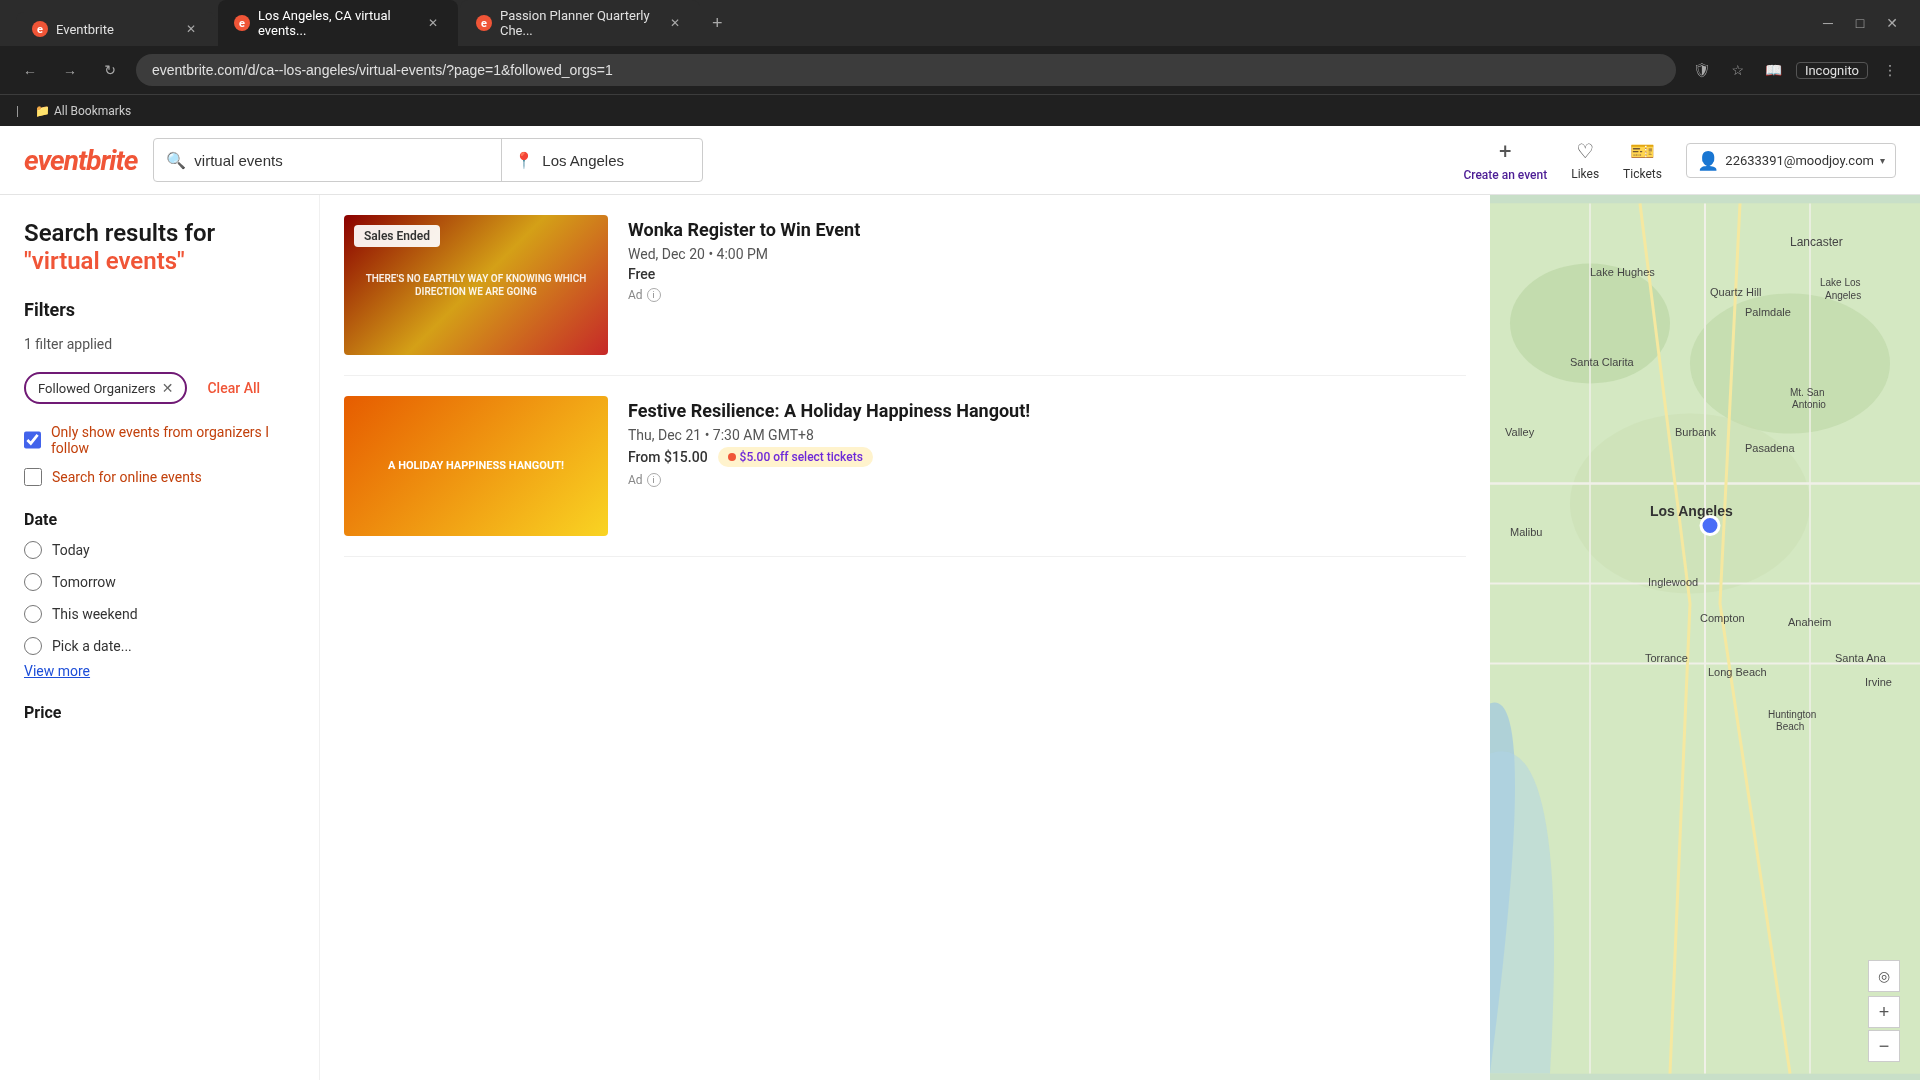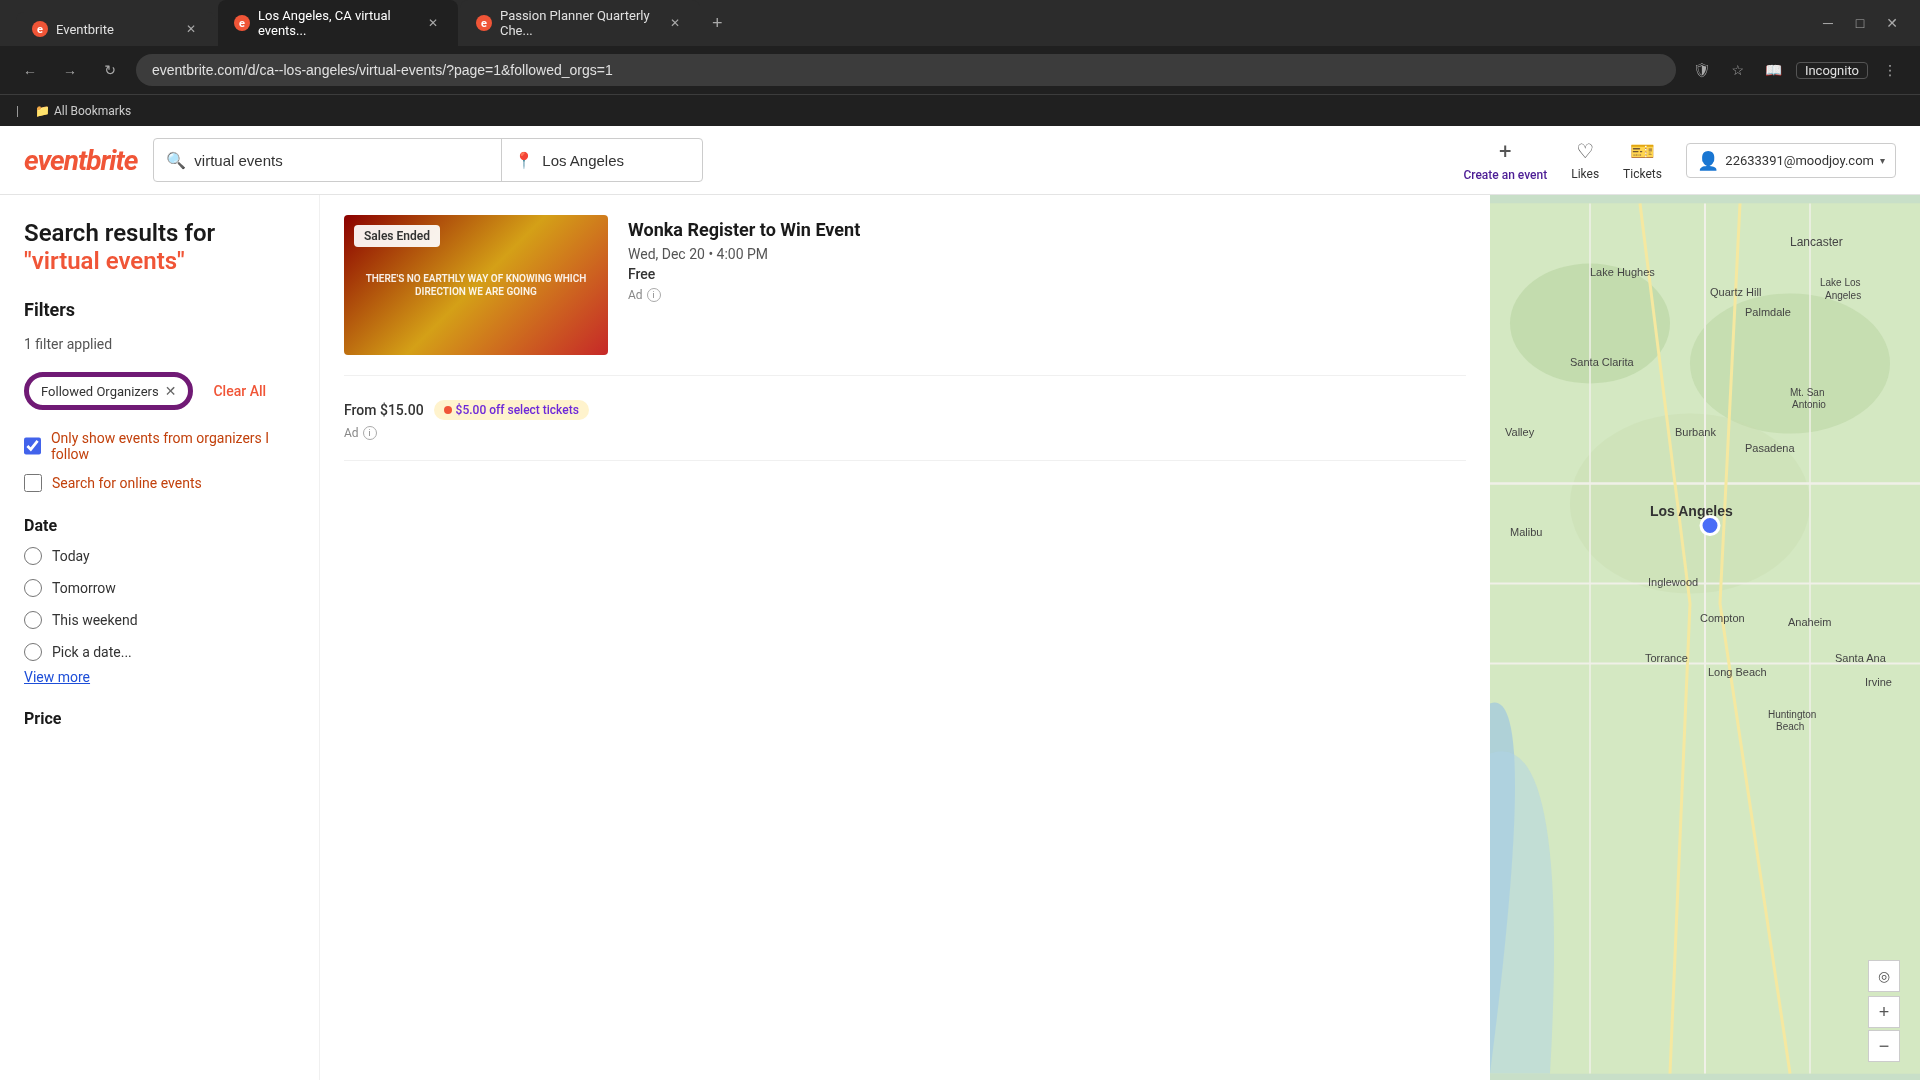--- a/index.html
+++ b/index.html
@@ -59,21 +59,21 @@
     
     .sidebar { width: 320px; flex-shrink: 0; padding: 24px 24px; border-right: 1px solid #f0f0f0; }
     .page-title { font-size: 24px; font-weight: 600; color: #1a1a1a; margin-bottom: 8px; }
     .search-term { color: #f05537; }
 
     .filters-section { margin-top: 24px; }
     .filters-title { font-size: 18px; font-weight: 700; color: #1a1a1a; margin-bottom: 16px; }
 
     .filter-chips { display: flex; align-items: center; gap: 20px; margin-bottom: 20px; flex-wrap: wrap; }
     .filter-count { font-size: 14px; color: #555; }
-    .filter-chip { display: flex; align-items: center; gap: 6px; padding: 6px 12px; border: 5px solid #701a75; border-radius: 20px; font-size: 13px; color: #333; cursor: pointer; }
+    .filter-chip { display: flex; align-items: center; gap: 6px; padding: 6px 12px; border: 2px solid #701a75; border-radius: 20px; font-size: 13px; color: #333; cursor: pointer; }
     .filter-chip-close { font-size: 14px; color: #666; cursor: pointer; }
     .clear-all { font-size: 14px; color: #f05537; cursor: pointer; font-weight: 500; text-decoration: none; }
 
     .checkbox-group { margin-bottom: 24px; }
     .checkbox-item { display: flex; align-items: center; gap: 10px; margin-bottom: 12px; cursor: pointer; }
     .checkbox-item input[type="checkbox"] { width: 18px; height: 18px; accent-color: #4263eb; cursor: pointer; }
     .checkbox-label { font-size: 14px; color: #c2410c; }
 
     .date-section { margin-bottom: 16px; }
     .section-title { font-size: 16px; font-weight: 700; color: #1a1a1a; margin-bottom: 12px; }
@@ -288,21 +288,28 @@
             <span>Free</span>
           </div>
           <div class="event-ad">
             <span>Ad</span>
             <span class="ad-info">i</span>
           </div>
         </div>
       </div>
 
       <div class="event-card">
+        <div class="event-image-wrapper">
+          <div class="event-image img-festive">
+            <span style="font-size:11px;color:white;font-weight:700;line-height:1.3;text-align:center">A HOLIDAY HAPPINESS HANGOUT!</span>
+          </div>
+        </div>
         <div class="event-details">
+          <div class="event-title">Festive Resilience: A Holiday Happiness Hangout!</div>
+          <div class="event-datetime">Thu, Dec 21 • 7:30 AM GMT+8</div>
           <div class="event-price">
             <span>From $15.00</span>
             <span class="discount-badge">
               <span class="discount-dot"></span>
               <span>$5.00 off select tickets</span>
             </span>
           </div>
           <div class="event-ad">
             <span>Ad</span>
             <span class="ad-info">i</span>

